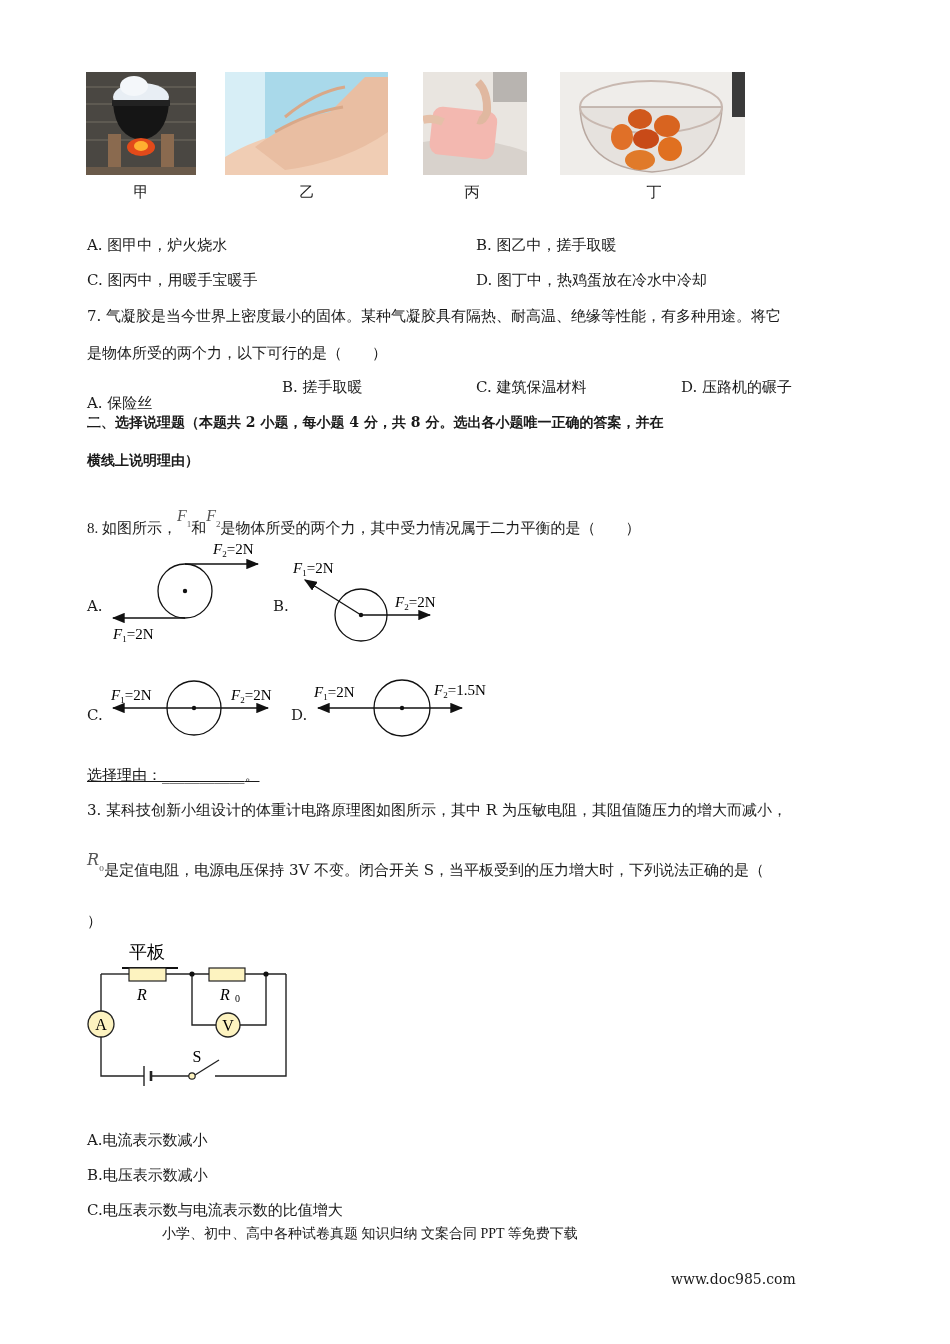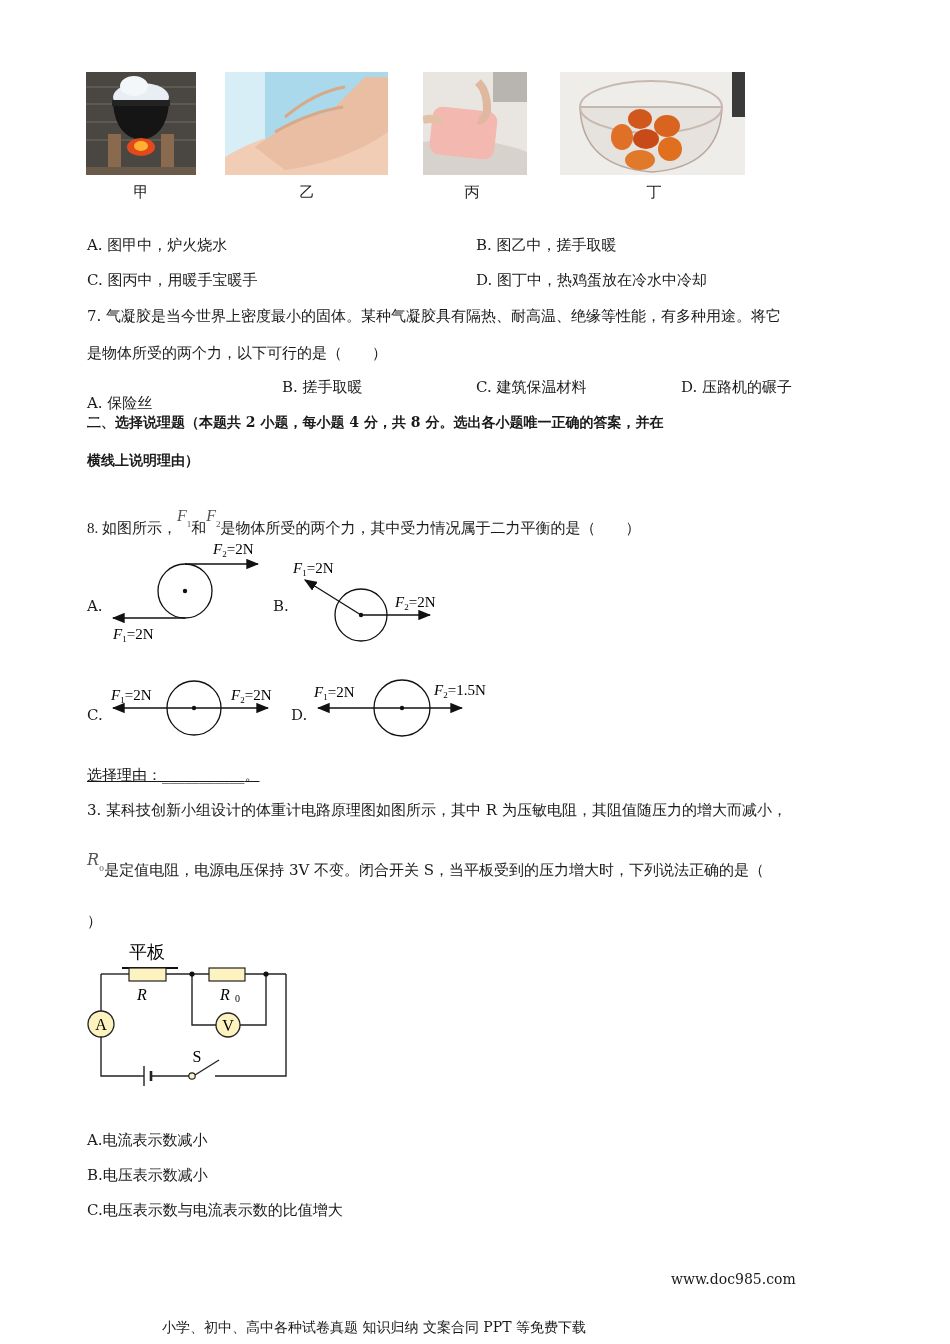--- a/index.html
+++ b/index.html
@@ -211,14 +211,14 @@
   <text x="57" y="62" font-size="16" font-style="italic" text-anchor="middle">R</text>
   <text x="140" y="62" font-size="16" font-style="italic" text-anchor="middle">R</text>
   <text x="150" y="64" font-size="10">0</text>
   <text x="112" y="124" font-size="16" text-anchor="middle">S</text>
 </svg>
 
 <div class="abs txt" style="left:87px;top:1130px;">A.电流表示数减小</div>
 <div class="abs txt" style="left:87px;top:1165px;">B.电压表示数减小</div>
 <div class="abs txt" style="left:87px;top:1200px;">C.电压表示数与电流表示数的比值增大</div>
 
-<div class="abs txt footer" style="left:162px;top:1317px;">小学、初中、高中各种试卷真题  知识归纳  文案合同  PPT 等免费下载</div>
+<div class="abs txt footer" style="left:162px;top:1224px;font-family:Liberation Serif, serif;">小学、初中、高中各种试卷真题  知识归纳  文案合同  PPT 等免费下载</div>
 <div class="abs txt footer" style="left:671px;top:1269px;">www.doc985.com</div>
 
 </body></html>

